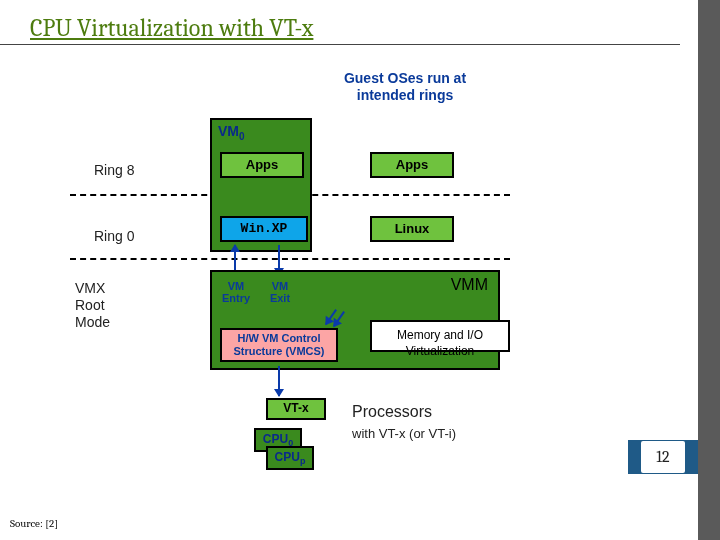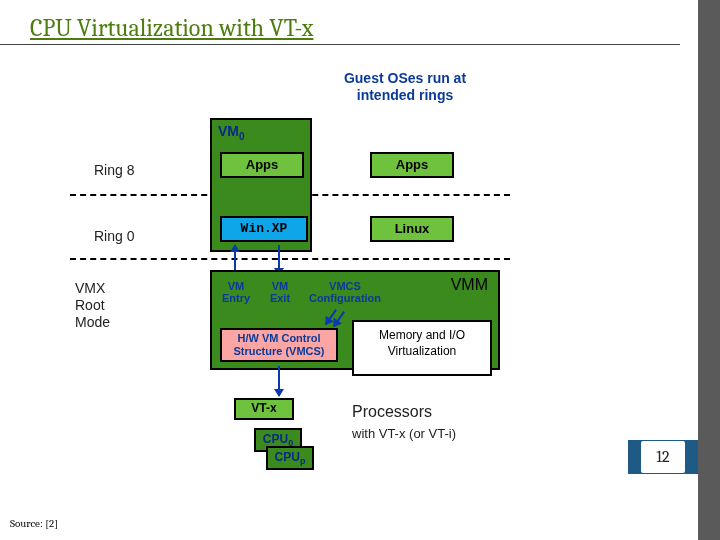--- a/index.html
+++ b/index.html
@@ -119,32 +119,32 @@
     background: #fca5a5;
     color: #0a3a9a;
     font-weight: bold;
     font-size: 11px;
     text-align: center;
     padding-top: 2px;
     line-height: 1.2;
   }
   .memio {
     position: absolute;
-    left: 222px; top: 250px;
-    width: 140px; height: 56px;
+    left: 240px; top: 250px;
+    width: 140px; height: 32px;
     border: 2px solid #000;
     background: #fff;
     font-size: 12px;
     text-align: center;
     padding-top: 6px;
     line-height: 1.3;
   }
   .vtx-box {
     position: absolute;
-    left: 104px; top: 328px;
+    left: 136px; top: 328px;
     width: 60px; height: 22px;
     border: 2px solid #000;
     background: #6fc23e;
     text-align: center;
     font-size: 12px;
     font-weight: bold;
     padding-top: 1px;
   }
   .cpu-box {
     position: absolute;
@@ -243,21 +243,20 @@
   <div class="cell os1">Linux</div>
 
   <div class="arrow up a-entry"></div>
   <div class="arrow down a-exit"></div>
 
   <div class="vmm">
     <div class="vmm-label">VMM</div>
   </div>
   <div class="vm-inout vmentry">VM Entry</div>
   <div class="vm-inout vmexit">VM Exit</div>
-  <div class="vm-inout vmcs-conf">VMCS Configuration</div>
 
   <div class="arrow down a-conf1"></div>
   <div class="arrow down a-conf2"></div>
 
   <div class="vmcs-box">H/W VM Control Structure (VMCS)</div>
   <div class="memio">Memory and I/O Virtualization</div>
 
   <div class="arrow down a-vt"></div>
 
   <div class="vtx-box">VT-x</div>

